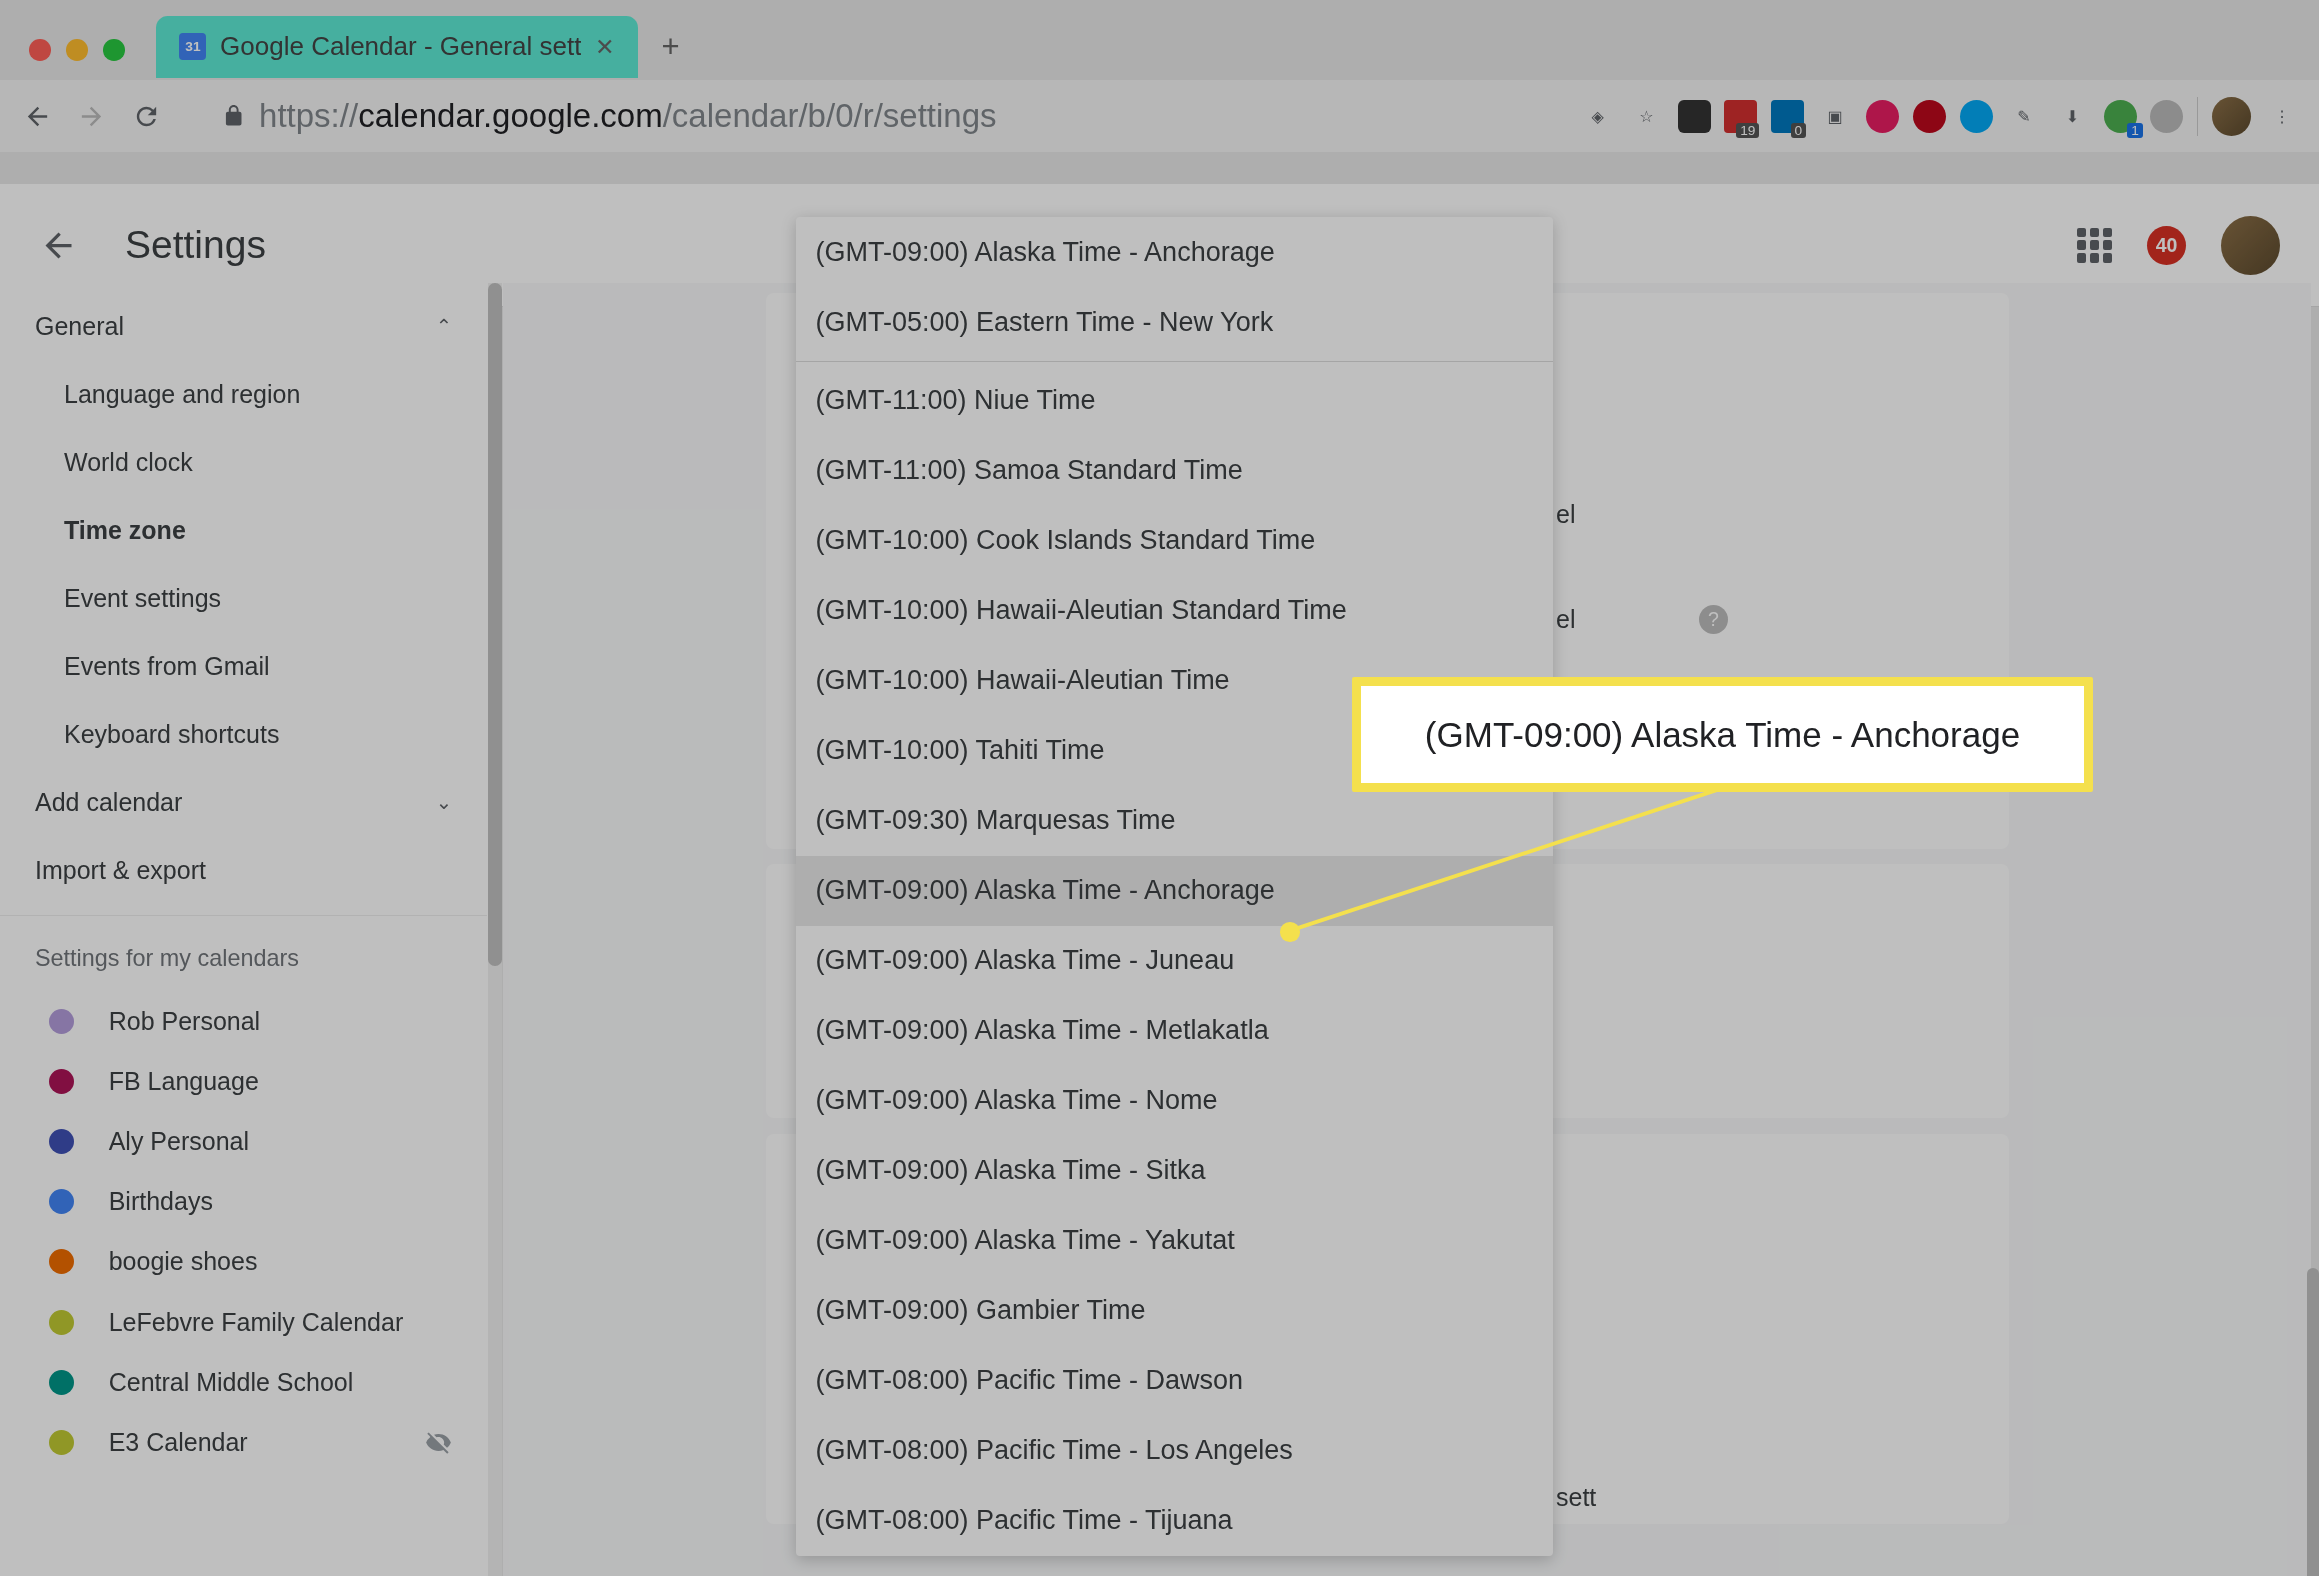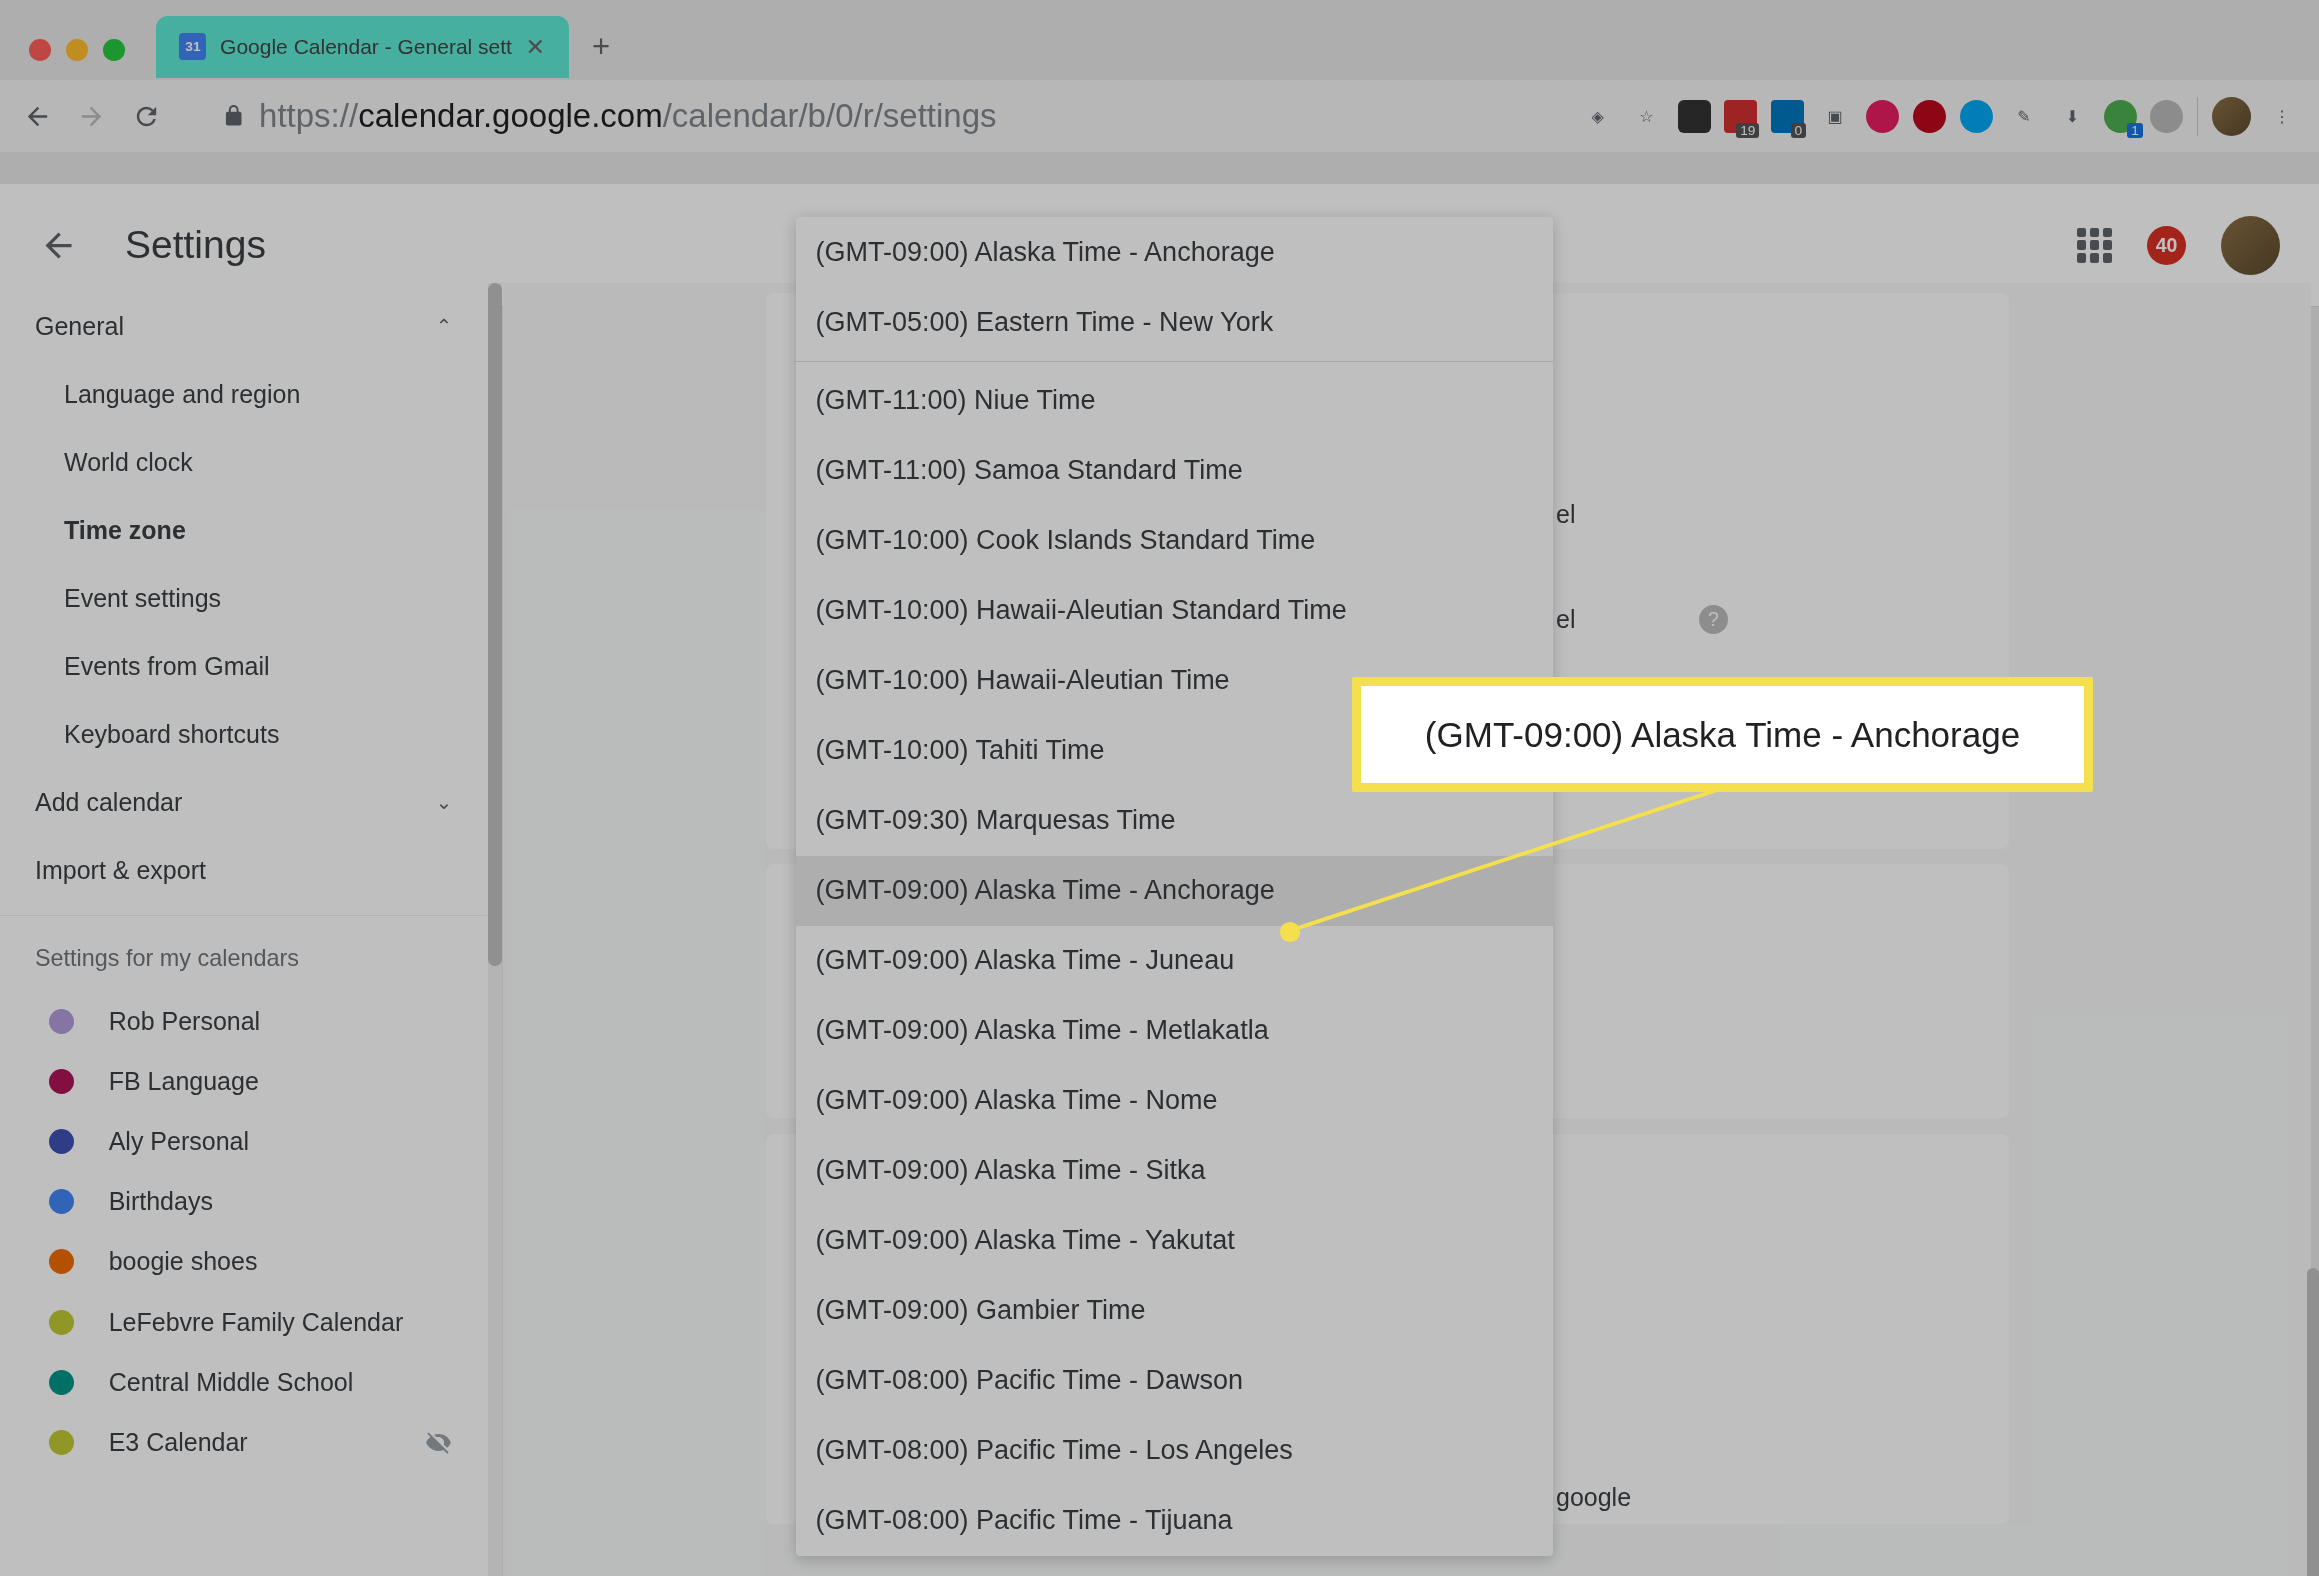--- a/index.html
+++ b/index.html
@@ -11,21 +11,21 @@
 
 .browser { position: absolute; top: 0; left: 0; right: 0; height: 156px; background: #e8e8e8; }
 .mac-buttons { position: absolute; top: 39px; left: 29px; display: flex; gap: 15.6px; }
 .mac-btn { width: 21.5px; height: 21.5px; border-radius: 50%; }
 .mac-close { background: #ff5f57; }
 .mac-min { background: #ffbd2e; }
 .mac-max { background: #28c940; }
 .tab-bar { position: absolute; top: 15.6px; left: 156px; display: flex; align-items: center; }
 .tab { background: #5eead4; border-radius: 11.7px 11.7px 0 0; height: 62px; padding: 0 23.4px; display: flex; align-items: center; gap: 13.7px; min-width: 410px; }
 .tab-favicon { width: 27px; height: 27px; background: #4285f4; border-radius: 3.9px; display: flex; align-items: center; justify-content: center; color: white; font-size: 13.7px; font-weight: bold; }
-.tab-title { font-size: 21px; color: #444; flex: 1; white-space: nowrap; overflow: hidden; }
+.tab-title { font-size: 26px; color: #444; flex: 1; white-space: nowrap; overflow: hidden; }
 .tab-close { color: #666; font-size: 23.4px; }
 .new-tab { margin-left: 23.4px; color: #666; font-size: 31px; }
 
 .nav-bar { position: absolute; top: 80px; left: 0; right: 0; height: 72px; background: #f5f5f5; display: flex; align-items: center; padding: 0 19.5px; gap: 19.5px; }
 .nav-icon { width: 35px; height: 35px; display: flex; align-items: center; justify-content: center; color: #5f6368; }
 .nav-icon.disabled { color: #bbb; }
 .url-bar { flex: 0 0 auto; display: flex; align-items: center; gap: 13.7px; background: #f5f5f5; height: 49px; border-radius: 24.4px; padding: 0 19.5px; margin-left: 19.5px; }
 .lock-icon { color: #5f6368; }
 .url-text { font-size: 33px; color: #202124; }
 .url-text .domain { color: #202124; }
@@ -235,21 +235,21 @@
   <div class="sidebar-thumb"></div>
 </div>
 
 <div class="main">
   <div class="card" style="height:556px;margin-top:9.8px"></div>
   <div class="card" style="height:254px"></div>
   <div class="card" style="height:390px"></div>
   <span class="peek-text" style="top:217px;left:1053px">el</span>
   <span class="peek-text" style="top:322px;left:1053px">el</span>
   <span class="peek-text" style="top:322px;left:1196px;width:29px;height:29px;border-radius:50%;background:#bdbdbd;display:flex;align-items:center;justify-content:center;color:#fff;font-size:19.5px">?</span>
-  <span class="peek-text" style="top:1200px;left:1053px">google</span>
+  <span class="peek-text" style="top:1200px;left:1053px">sett</span>
 </div>
 <div class="main-scroll" style="top:1268px"></div>
 
 <div class="dropdown">
   <div id="dd-recent">
       <div class="dd-item highlighted">(GMT-09:00) Alaska Time - Anchorage</div>
       <div class="dd-item">(GMT-05:00) Eastern Time - New York</div>
     </div>
   <hr class="dd-divider">
   <div id="dd-list">

